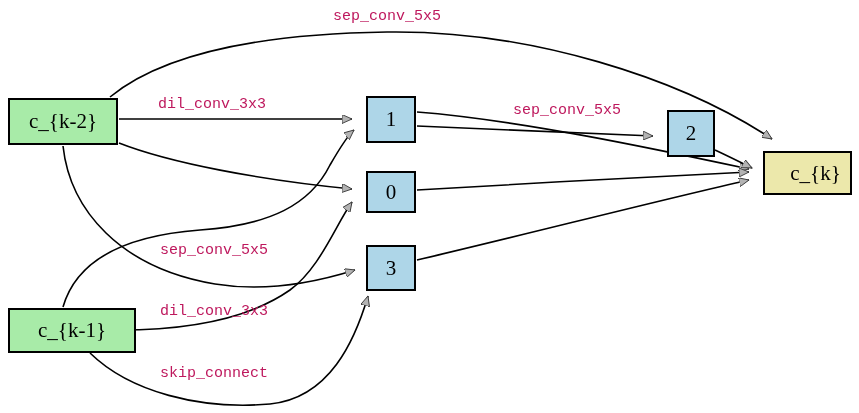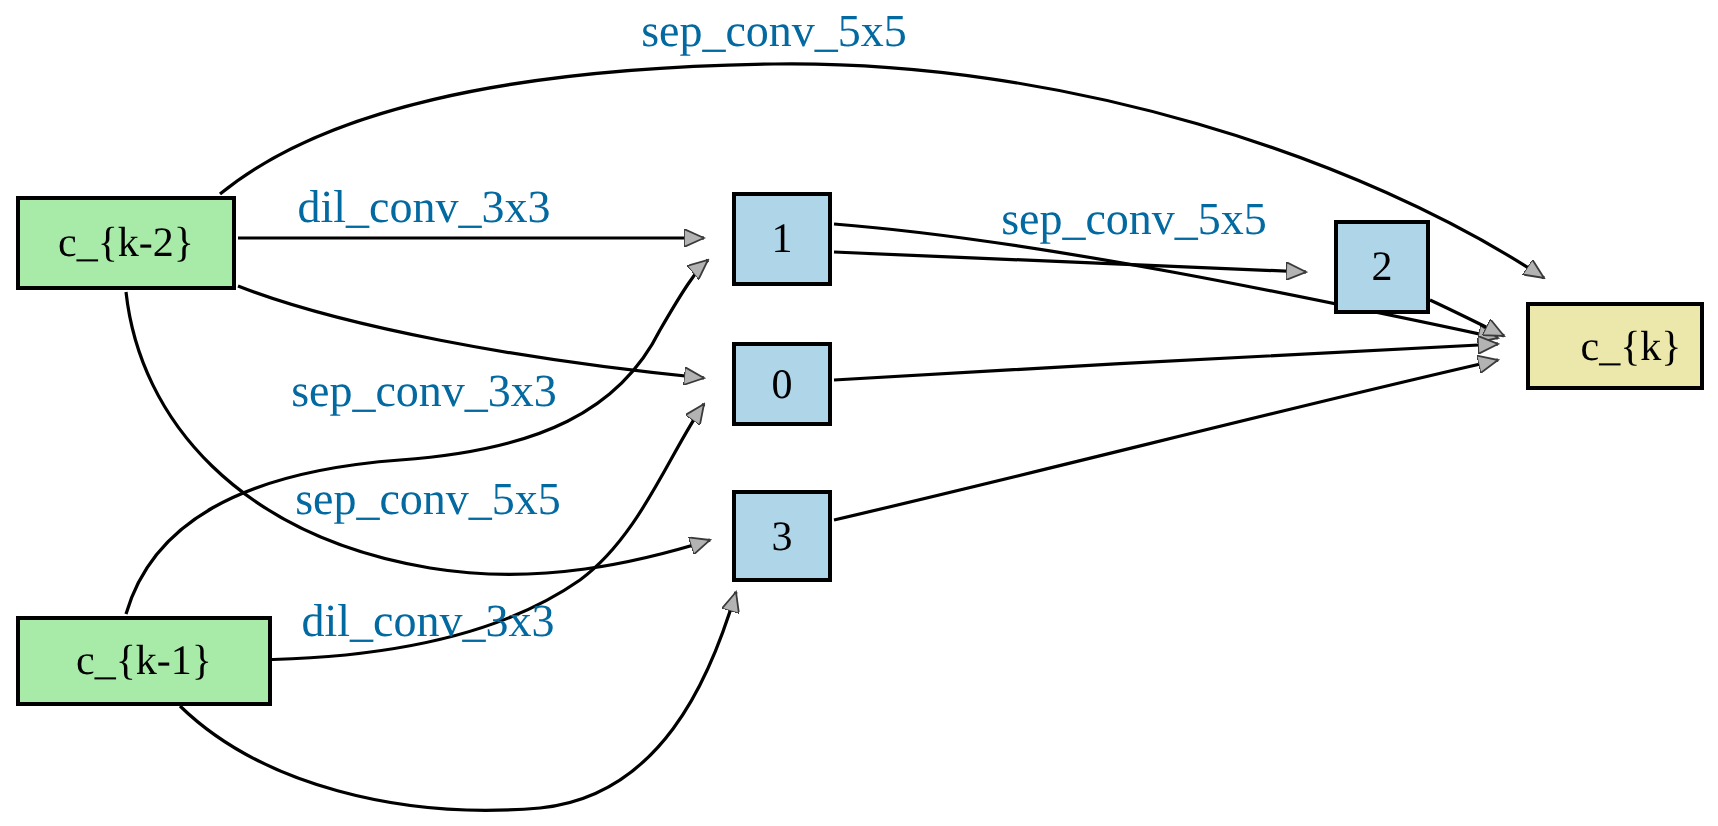--- a/index.html
+++ b/index.html
@@ -19,23 +19,23 @@
     font-family:"Liberation Serif","DejaVu Serif",serif;
     color:#000000;
     line-height:1;
     white-space:nowrap;
   }
   .node-input{background:#a8eba8;font-size:21px;}
   .node-inter{background:#aed6e8;font-size:21px;}
   .node-output{background:#ece8ab;font-size:21px;padding-left:16px;}
   .edge-label{
     position:absolute;
-    font-family:Liberation Serif, serif;
-    font-size:23px;
-    color:#0369a1;
+    font-family:Liberation Mono, monospace;
+    font-size:15px;
+    color:#be185d;
     white-space:nowrap;
     transform:translate(-50%,-50%);
     letter-spacing:0px;
   }
 </style>
 </head>
 <body>
 
 <div id="stage">
 
@@ -97,18 +97,18 @@
   <div class="node-box node-inter" style="left:667px;top:110px;width:48px;height:47px;">
     <span>2</span>
   </div>
 
   <div class="node-box node-output" style="left:763px;top:151px;width:89px;height:44px;">
     <span>c_{k}</span>
   </div>
 
   <div class="edge-label" style="left:387px;top:16px;">sep_conv_5x5</div>
   <div class="edge-label" style="left:212px;top:104px;">dil_conv_3x3</div>
-  <div class="edge-label" style="left:212px;top:196px;">sep_conv_3x3</div>
   <div class="edge-label" style="left:214px;top:250px;">sep_conv_5x5</div>
   <div class="edge-label" style="left:214px;top:311px;">dil_conv_3x3</div>
+  <div class="edge-label" style="left:214px;top:373px;">skip_connect</div>
   <div class="edge-label" style="left:567px;top:110px;">sep_conv_5x5</div>
 
 </div>
 
 </body></html>

